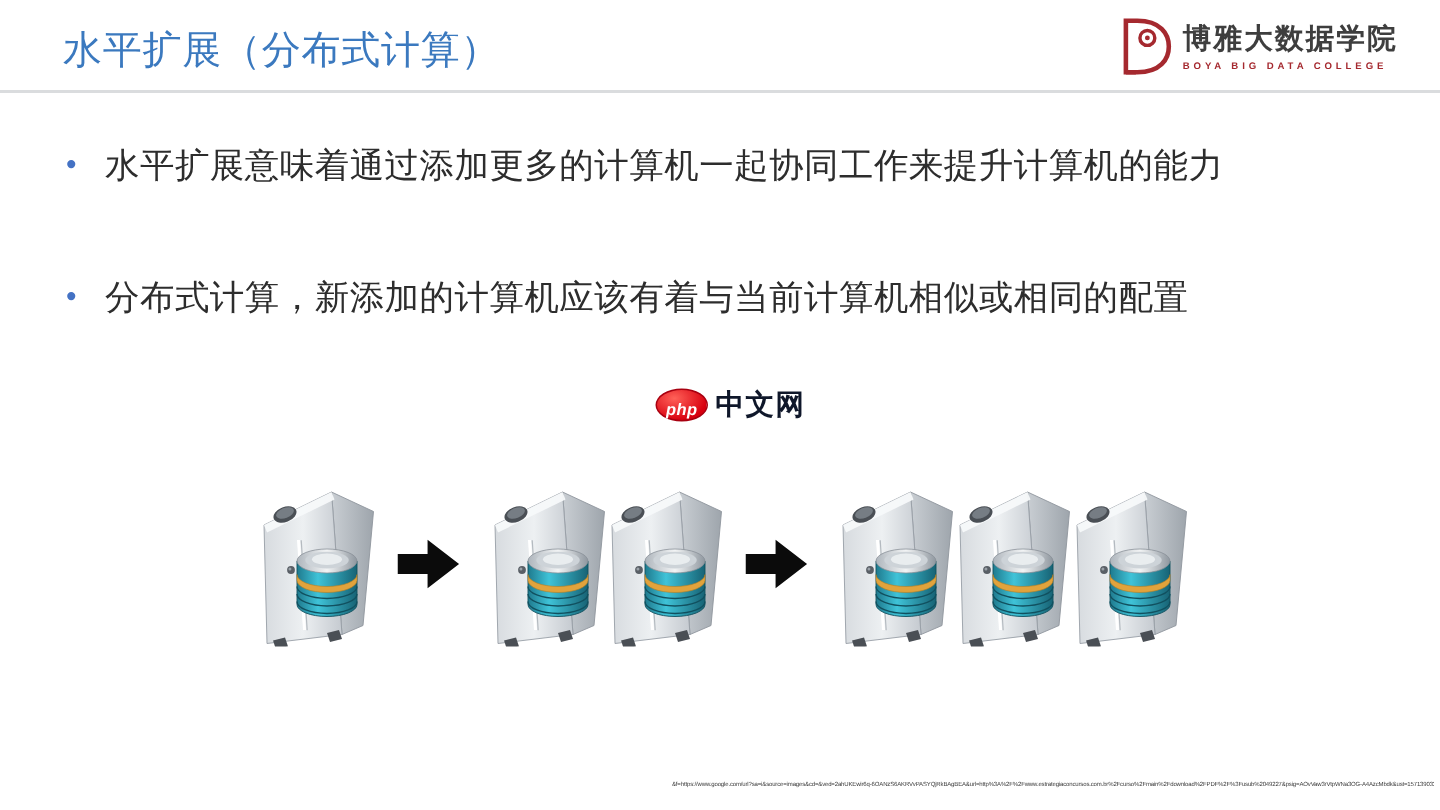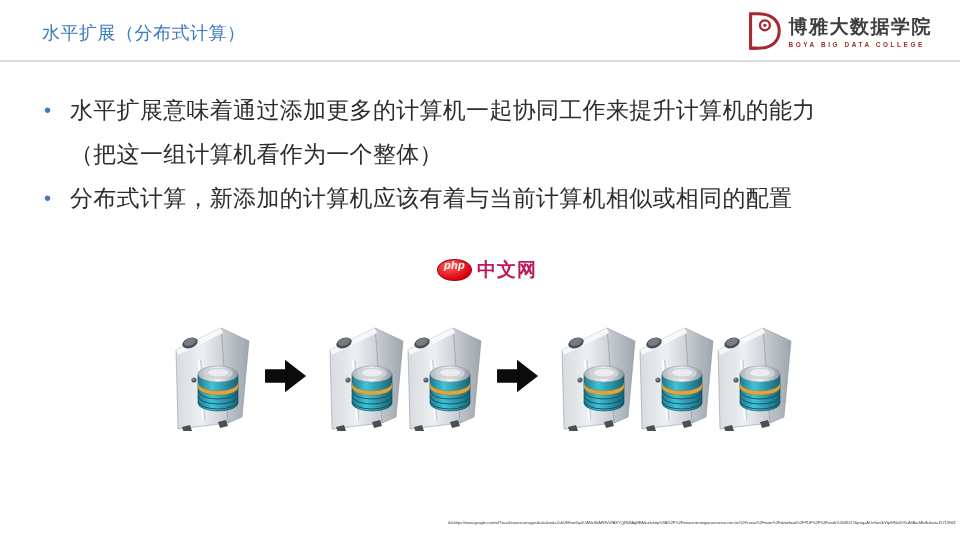--- a/index.html
+++ b/index.html
@@ -3,21 +3,21 @@
 <meta charset="utf-8">
 <style>
   html,body{margin:0;padding:0;background:#fff;}
   .slide{
     position:relative;width:960px;height:540px;background:#ffffff;overflow:hidden;
     font-family:"Liberation Sans",sans-serif;
   }
   
   .slide-title{
     position:absolute;left:42px;top:15px;
-    font-size:18px;line-height:36px;font-weight:400;letter-spacing:.5px;
+    font-size:26px;line-height:36px;font-weight:400;letter-spacing:.5px;
     color:var(--title,#3B79BF);white-space:nowrap;
   }
   .title-divider{
     position:absolute;left:0;top:60px;width:960px;height:2px;
     background:var(--divider,#DADCDE);
   }
   .brand-logo{
     position:absolute;right:28px;top:9px;display:flex;align-items:center;gap:5px;
   }
   .brand-mark{width:42px;height:44px;display:block;}
@@ -40,28 +40,28 @@
   .bullet-indent{width:26px;flex:0 0 26px;}
   .bullet-text{
     font-size:23px;line-height:44px;color:var(--body-text,#2D2D2D);
     letter-spacing:.3px;white-space:nowrap;
   }
   
   .php-watermark{position:absolute;left:437px;top:257px;display:flex;align-items:center;gap:5px;}
   .php-badge{
     width:35px;height:22px;border-radius:50%;
     background:radial-gradient(ellipse at 35% 28%,#FF6158,var(--php-red,#D8000F) 72%);
-    border:1px solid #A80010;display:flex;align-items:flex-start;justify-content:center;
+    border:1px solid #A80010;display:flex;align-items:flex-end;justify-content:center;
     box-sizing:border-box;
   }
   .php-badge-text{
     color:#fff;font-size:11px;font-weight:800;font-style:italic;line-height:1;
     letter-spacing:.3px;transform:translateY(-.5px);
   }
-  .php-site-text{font-size:19px;font-weight:800;color:#be185d;letter-spacing:1px;white-space:nowrap;}
+  .php-site-text{font-size:19px;font-weight:800;color:#0f172a;letter-spacing:1px;white-space:nowrap;}
   
   .scaling-diagram{
     position:absolute;left:168px;top:326px;width:624px;height:106px;
     display:flex;align-items:center;justify-content:space-between;
   }
   .tower-group{display:flex;align-items:flex-end;}
   .tower{width:82px;height:104px;display:block;}
   .tower + .tower{margin-left:-4px;}
   .arrow{width:42px;height:38px;display:block;flex:0 0 auto;margin-top:-6px;}
   
@@ -93,21 +93,20 @@
 
   <div class="title-divider"></div>
 
   <div class="bullet-list">
     <div class="bullet-line">
       <span class="bullet-dot">•</span>
       <span class="bullet-text">水平扩展意味着通过添加更多的计算机一起协同工作来提升计算机的能力</span>
     </div>
     <div class="bullet-line">
       <span class="bullet-indent"></span>
-      <span class="bullet-text">（把这一组计算机看作为一个整体）</span>
     </div>
     <div class="bullet-line">
       <span class="bullet-dot">•</span>
       <span class="bullet-text">分布式计算，新添加的计算机应该有着与当前计算机相似或相同的配置</span>
     </div>
   </div>
 
   <div class="php-watermark">
     <div class="php-badge">
       <span class="php-badge-text">php</span>

